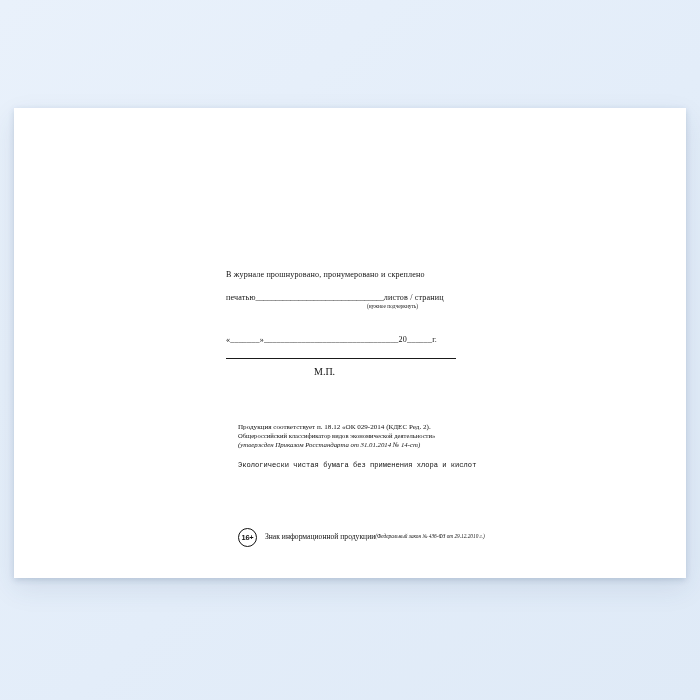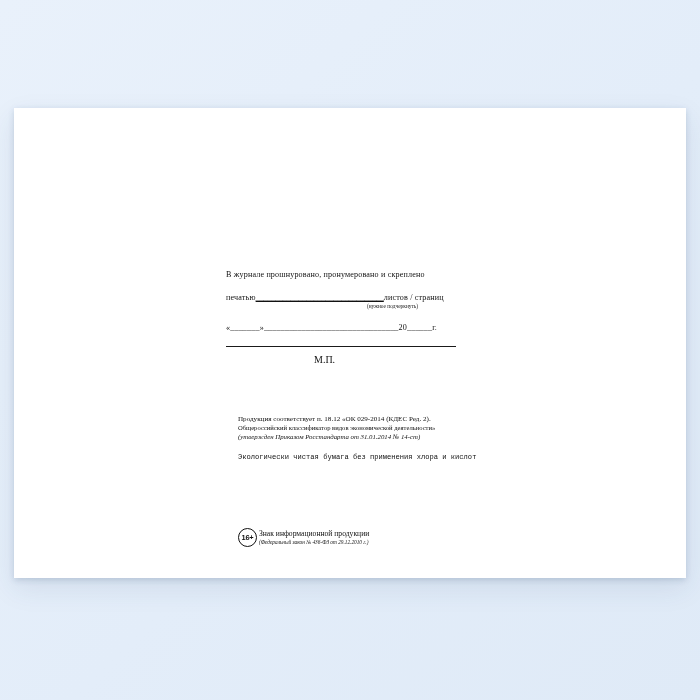--- a/index.html
+++ b/index.html
@@ -44,25 +44,24 @@
     width: 275px;
   }
   .ln {
     font-size: 8.1px;
     line-height: 1.25;
     letter-spacing: 0.02em;
     white-space: nowrap;
     color: #111;
   }
   .ln.sp1 { margin-top: 13px; }
-  .ln.sp2 { margin-top: 14px; }
+  .ln.sp2 { margin-top: 26px; }
   .ln.sp3 { margin-top: 15px; }
   .fill {
     letter-spacing: -0.02em;
-    text-decoration: underline;
   }
   .hint {
     font-size: 5.4px;
     text-align: center;
     color: #1a1a1a;
     margin-top: 0px;
     margin-left: 58px;
     white-space: nowrap;
   }
   .rule {
@@ -73,21 +72,21 @@
   }
   .mp {
     margin-top: 7px;
     margin-left: 88px;
     font-size: 10px;
     white-space: nowrap;
   }
   
   #legal-block {
     left: 224px;
-    top: 307px;
+    top: 315px;
     width: 280px;
   }
   .lg {
     font-size: 7.1px;
     line-height: 1.3;
     color: #111;
     white-space: nowrap;
   }
   .lg.small {
     font-size: 6.6px;
@@ -99,40 +98,39 @@
   .gap-a { margin-top: 11px; }
   .gap-b { margin-top: 11px; }
   .gap-c { margin-top: 11px; font-family: Liberation Mono, monospace; }
   
   #age-row {
     position: absolute;
     left: 224px;
     top: 420px;
     display: flex;
     align-items: center;
-    gap: 2px;
+    gap: 8px;
   }
   .age-badge {
     width: 17px;
     height: 17px;
     border-radius: 50%;
     border: 1.1px solid #111;
     display: flex;
     align-items: center;
     justify-content: center;
     font-size: 7.4px;
     font-weight: bold;
     letter-spacing: -0.03em;
     color: #111;
     font-family: "Liberation Sans", sans-serif;
     flex: 0 0 auto;
   }
   .age-text-wrap {
     display: flex;
-    flex-direction: column;
     justify-content: flex-end;
   }
   .age-title {
     font-size: 7.6px;
     line-height: 1.15;
     color: #111;
     white-space: nowrap;
   }
   .age-sub {
     font-size: 5.3px;

